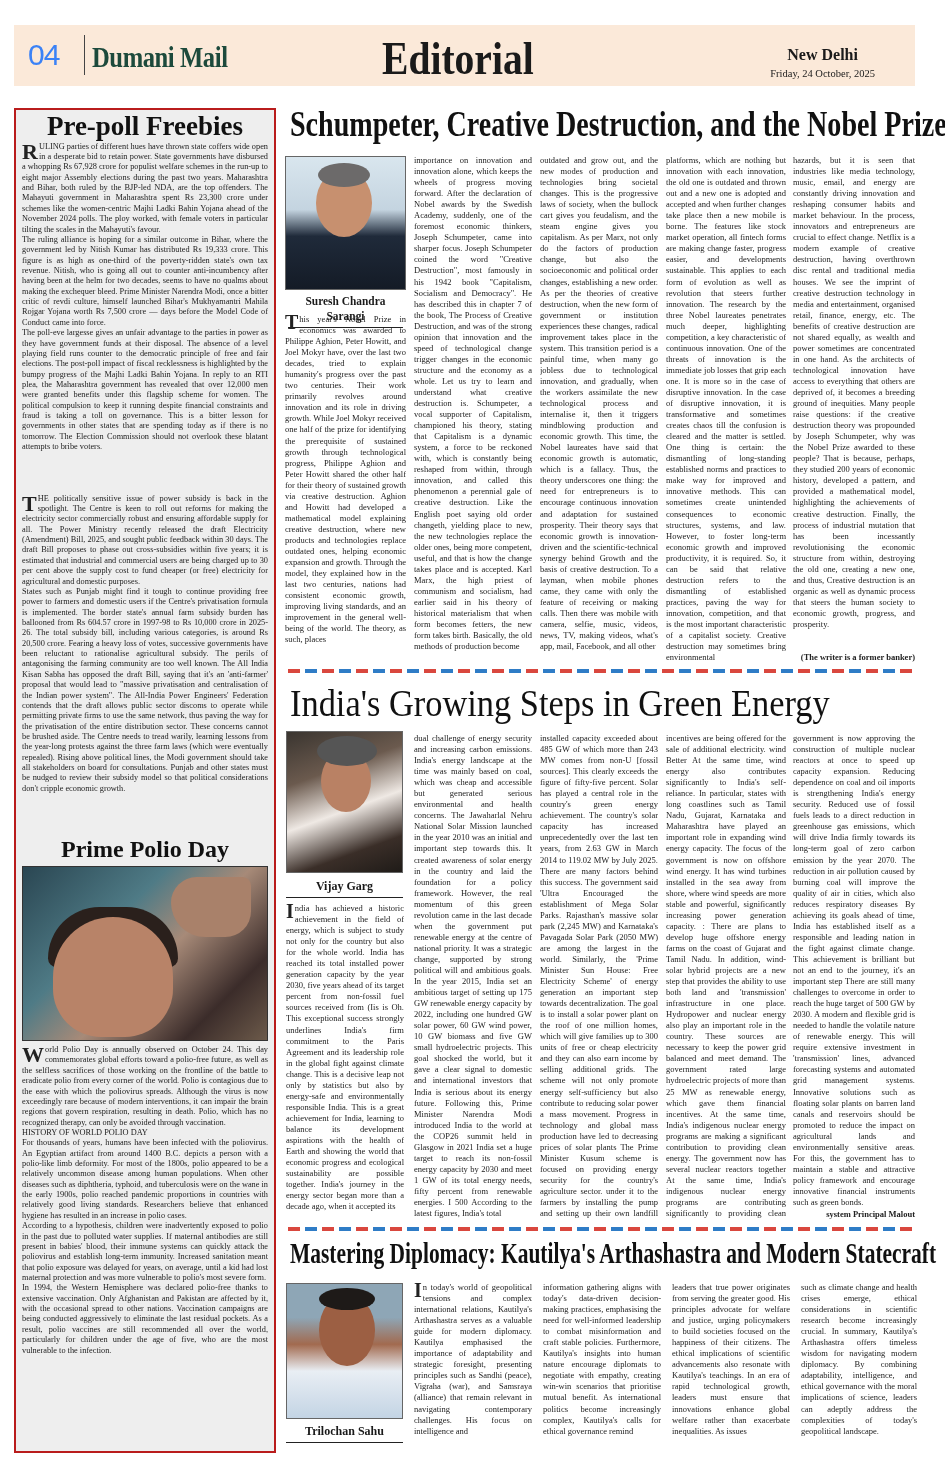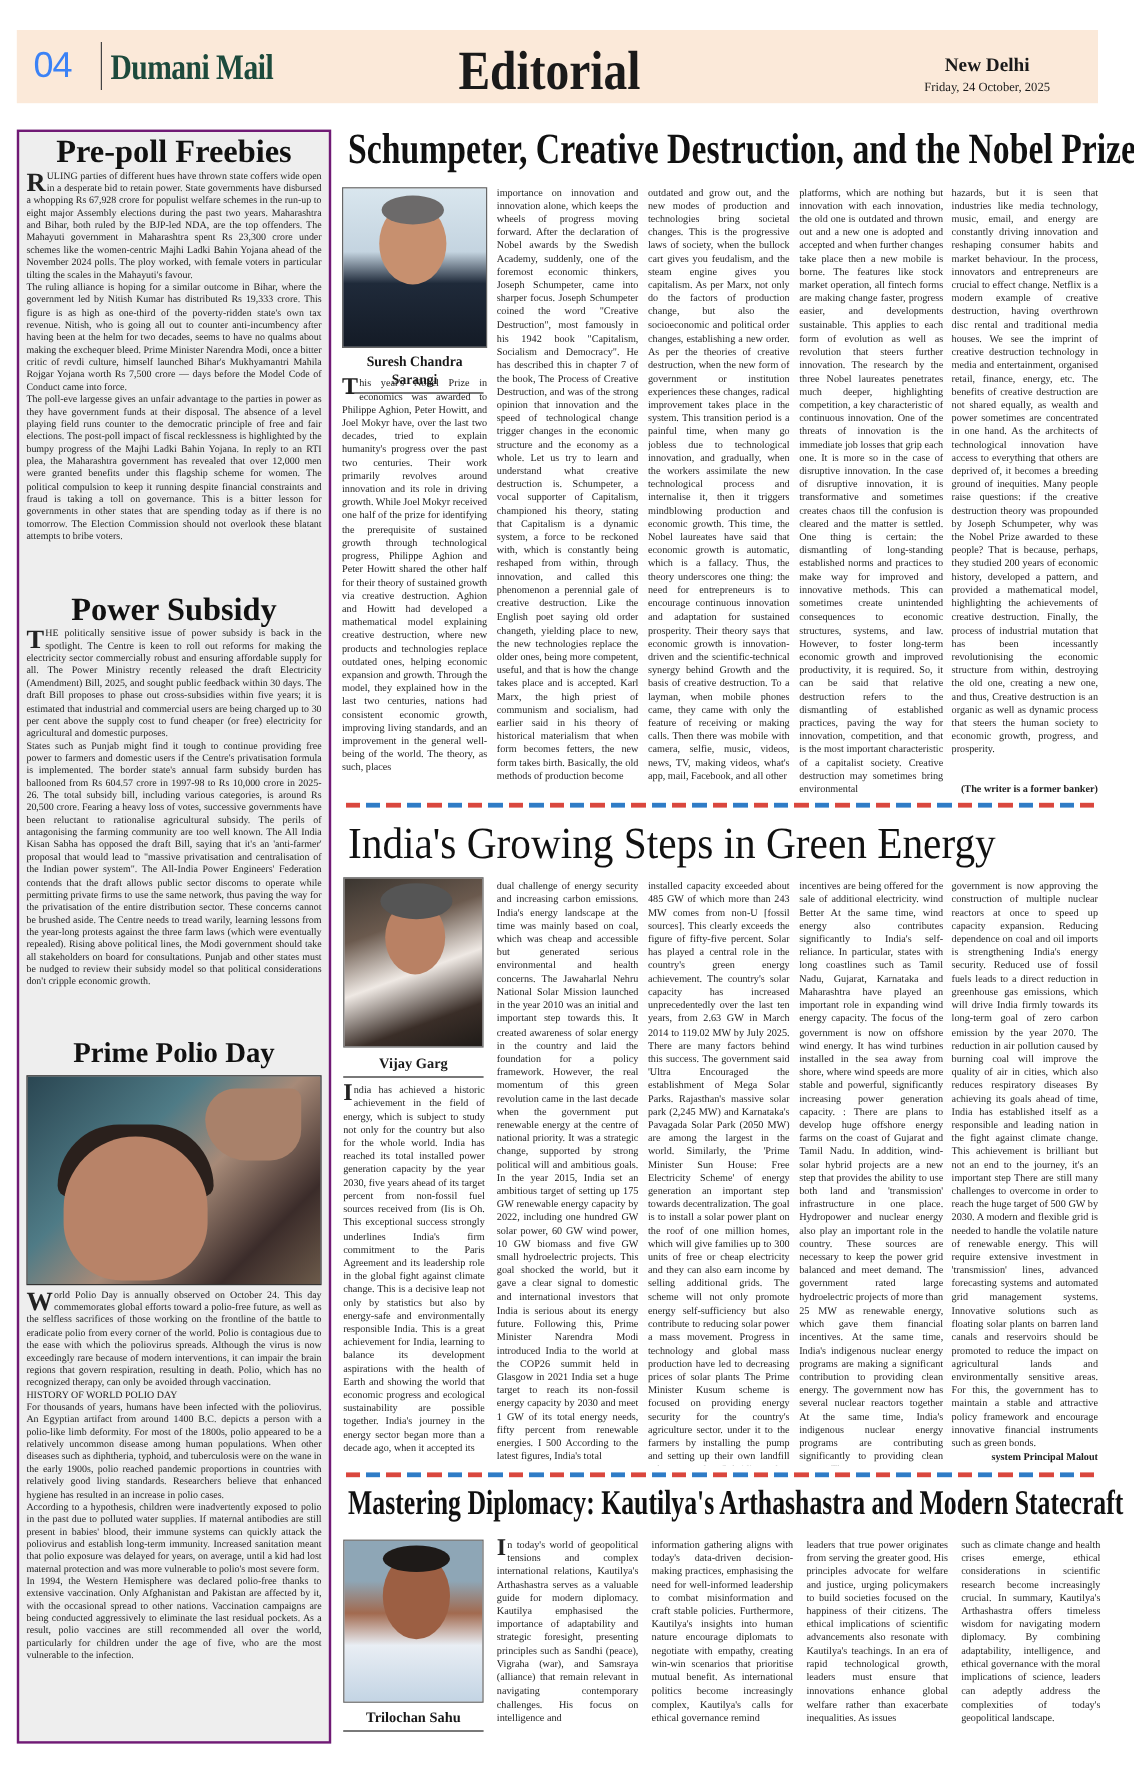--- a/index.html
+++ b/index.html
@@ -8,21 +8,21 @@
 
   .masthead { position: absolute; left: 14px; top: 25px; width: 901px; height: 61px; background: #fbe9d9; }
   .page-num { position: absolute; left: 28px; top: 38px; font-family: "Liberation Sans", sans-serif; font-weight: 300; font-size: 30px; color: #3b82f6; letter-spacing: -1px; text-align: center; }
   .mast-divider { position: absolute; left: 84px; top: 35px; width: 1px; height: 40px; background: #444; }
   .paper-name { position: absolute; left: 92px; top: 40px; font-family: "Liberation Serif", serif; font-weight: bold; font-size: 30px; color: #1d4a3c; transform: scaleX(0.82); transform-origin: left; letter-spacing: -0.5px; }
   .section-title { position: absolute; left: 382px; top: 32px; font-weight: bold; font-size: 46px; color: #1a1a1a; transform: scaleX(0.86); transform-origin: left; }
   .dateline { position: absolute; right: 70px; top: 46px; text-align: center; font-size: 12px; }
   .dateline .city { font-weight: bold; font-size: 16px; display: block; }
   .dateline .date { font-size: 10.5px; display: block; margin-top: 4px; }
 
-  .leftcol { position: absolute; left: 14px; top: 108px; width: 262px; height: 1345px; background: #eeeeee; border: 2px solid #701a75; }
+  .leftcol { position: absolute; left: 14px; top: 108px; width: 262px; height: 1345px; background: #eeeeee; border: 2px solid #b91c1c; }
   .lc-head { font-family: "Liberation Serif", serif; font-weight: bold; text-align: center; font-size: 27px; line-height: 1.1; color: #111; }
   .lc-body { font-size: 8.3px; line-height: 1.25; text-align: justify; padding: 0 6px; color: #222; }
   .lc-body p { margin: 0; }
   .dropcap { font-size: 22px; font-weight: bold; float: left; line-height: 0.8; margin-right: 1px; margin-top: 1px; }
   .polio-photo { width: 246px; height: 175px; margin: 4px auto; background: linear-gradient(135deg, #2a4652 0%, #4f7b86 35%, #a78a78 55%, #3b2c2a 80%, #6c5a4a 100%); position: relative; border: 1px solid #333; }
   .polio-photo .hand { position: absolute; right: 16px; top: 10px; width: 80px; height: 60px; background: #a9816a; border-radius: 30px 10px 30px 40px; }
   .polio-photo .face { position: absolute; left: 30px; top: 50px; width: 120px; height: 120px; background: #b88368; border-radius: 50% 50% 40% 40%; }
   .polio-photo .hair { position: absolute; left: 25px; top: 40px; width: 130px; height: 60px; background: #2a201c; border-radius: 60px 60px 10px 10px; }
 
   .art-title { position: absolute; font-family: "Liberation Serif", serif; font-weight: bold; color: #111; white-space: nowrap; transform-origin: left; }
@@ -63,21 +63,20 @@
   <span class="date">Friday, 24 October, 2025</span>
 </div>
 
 <div class="leftcol">
   <div class="lc-head" style="margin-top:2px;">Pre-poll Freebies</div>
   <div class="lc-body" style="height:352px;overflow:hidden;">
     <p><span class="dropcap">R</span><span>ULING parties of different hues have thrown state coffers wide open in a desperate bid to retain power. State governments have disbursed a whopping Rs 67,928 crore for populist welfare schemes in the run-up to eight major Assembly elections during the past two years. Maharashtra and Bihar, both ruled by the BJP-led NDA, are the top offenders. The Mahayuti government in Maharashtra spent Rs 23,300 crore under schemes like the women-centric Majhi Ladki Bahin Yojana ahead of the November 2024 polls. The ploy worked, with female voters in particular tilting the scales in the Mahayuti's favour.</span></p>
     <p>The ruling alliance is hoping for a similar outcome in Bihar, where the government led by Nitish Kumar has distributed Rs 19,333 crore. This figure is as high as one-third of the poverty-ridden state's own tax revenue. Nitish, who is going all out to counter anti-incumbency after having been at the helm for two decades, seems to have no qualms about making the exchequer bleed. Prime Minister Narendra Modi, once a bitter critic of revdi culture, himself launched Bihar's Mukhyamantri Mahila Rojgar Yojana worth Rs 7,500 crore — days before the Model Code of Conduct came into force.</p>
     <p>The poll-eve largesse gives an unfair advantage to the parties in power as they have government funds at their disposal. The absence of a level playing field runs counter to the democratic principle of free and fair elections. The post-poll impact of fiscal recklessness is highlighted by the bumpy progress of the Majhi Ladki Bahin Yojana. In reply to an RTI plea, the Maharashtra government has revealed that over 12,000 men were granted benefits under this flagship scheme for women. The political compulsion to keep it running despite financial constraints and fraud is taking a toll on governance. This is a bitter lesson for governments in other states that are spending today as if there is no tomorrow. The Election Commission should not overlook these blatant attempts to bribe voters.</p>
   </div>
-  <div class="lc-head">Power Subsidy</div>
   <div class="lc-body" style="height:338px;overflow:hidden;">
     <p><span class="dropcap">T</span><span>HE politically sensitive issue of power subsidy is back in the spotlight. The Centre is keen to roll out reforms for making the electricity sector commercially robust and ensuring affordable supply for all. The Power Ministry recently released the draft Electricity (Amendment) Bill, 2025, and sought public feedback within 30 days. The draft Bill proposes to phase out cross-subsidies within five years; it is estimated that industrial and commercial users are being charged up to 30 per cent above the supply cost to fund cheaper (or free) electricity for agricultural and domestic purposes.</span></p>
     <p>States such as Punjab might find it tough to continue providing free power to farmers and domestic users if the Centre's privatisation formula is implemented. The border state's annual farm subsidy burden has ballooned from Rs 604.57 crore in 1997-98 to Rs 10,000 crore in 2025-26. The total subsidy bill, including various categories, is around Rs 20,500 crore. Fearing a heavy loss of votes, successive governments have been reluctant to rationalise agricultural subsidy. The perils of antagonising the farming community are too well known. The All India Kisan Sabha has opposed the draft Bill, saying that it's an 'anti-farmer' proposal that would lead to "massive privatisation and centralisation of the Indian power system". The All-India Power Engineers' Federation contends that the draft allows public sector discoms to operate while permitting private firms to use the same network, thus paving the way for the privatisation of the entire distribution sector. These concerns cannot be brushed aside. The Centre needs to tread warily, learning lessons from the year-long protests against the three farm laws (which were eventually repealed). Rising above political lines, the Modi government should take all stakeholders on board for consultations. Punjab and other states must be nudged to review their subsidy model so that political considerations don't cripple economic growth.</p>
   </div>
   <div class="lc-head" style="font-size:24px;margin-top:4px;">Prime Polio Day</div>
   <div class="polio-photo">
     <div class="hair"></div>
     <div class="face"></div>
     <div class="hand"></div>
   </div>

